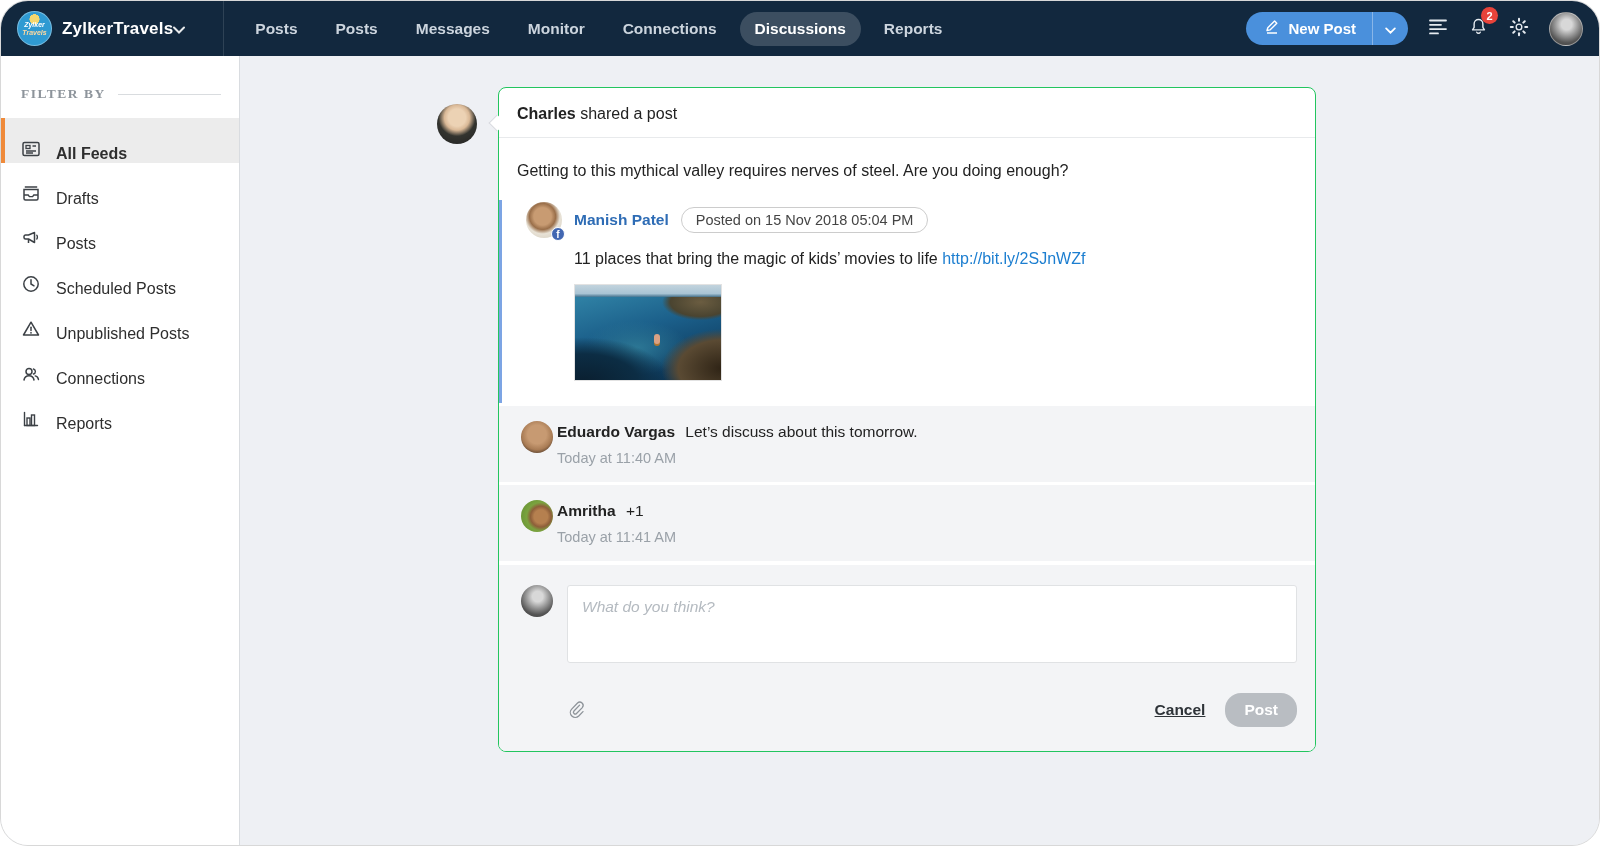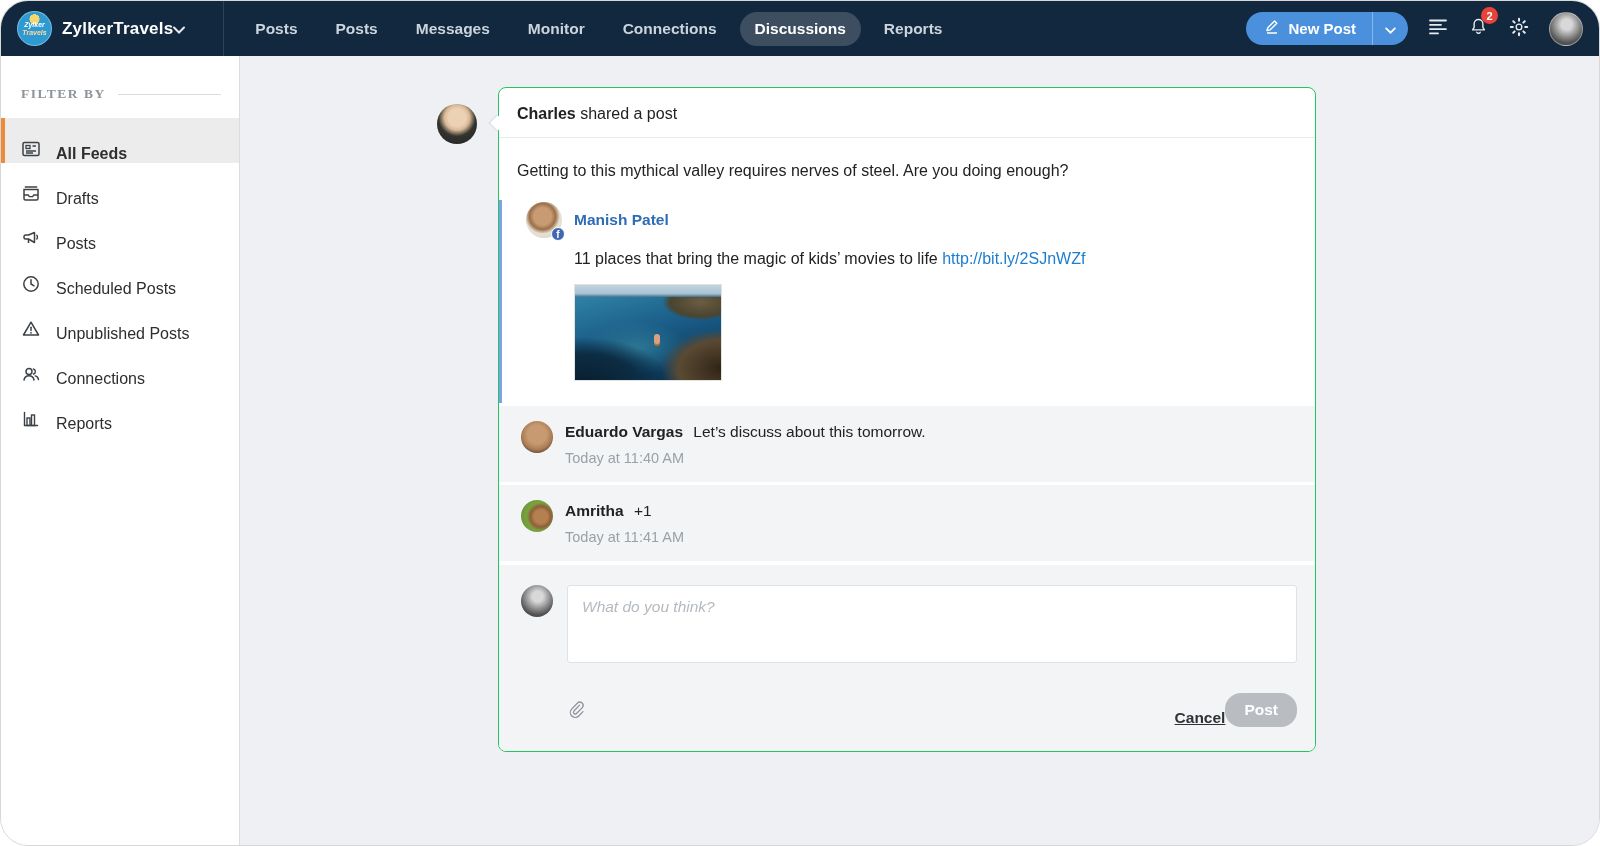--- a/index.html
+++ b/index.html
@@ -124,36 +124,36 @@
       radial-gradient(ellipse 85px 55px at 101% 88%, #2e2315 0%, #5a4a33 52%, rgba(0,0,0,0) 72%),
       radial-gradient(ellipse 120px 62px at 6% 102%, #0a1f30 0%, #0c2d44 45%, rgba(0,0,0,0) 72%),
       radial-gradient(ellipse 70px 36px at 42% 66%, #2c7795 0%, rgba(0,0,0,0) 75%),
       linear-gradient(165deg, #2e7fa3 12%, #1b5f8a 45%, #0f3f63 80%, #0a2c47 100%);
   }
   .shared-image::after {
     content:""; position:absolute; left:54%; top:52%; width:6px; height:10px; border-radius:3px;
     background:#d9a184; box-shadow:0 2px 0 #b2762f;
   }
 
-  .comment { background:#f3f4f6; padding:15px 20px 16px 22px; display:flex; gap:12px; margin-top:3px; }
+  .comment { background:#f3f4f6; padding:15px 20px 16px 22px; display:flex; gap:4px; margin-top:3px; }
   .comment:first-of-type { margin-top:0; }
   .comment-main { padding-top:2px; }
   .comment-line { font-size:15.5px; color:#222; }
   .comment-author { font-weight:bold; margin-right:6px; }
   .comment-time { font-size:14.5px; color:#9aa1a8; margin-top:9px; }
 
   .comment-composer { background:#f3f4f6; margin-top:4px; padding:20px 18px 24px 22px; }
   .cc-top { display:flex; gap:14px; }
   .comment-box {
     flex:1; height:78px; border:1px solid #e0e2e4; border-radius:3px; background:#fff; resize:none; outline:none;
     padding:12px 14px; font-size:15.5px; font-family:"Liberation Sans", sans-serif; color:#333;
   }
   .cc-actions { display:flex; align-items:center; margin-top:30px; padding-left:46px; }
   .clip { color:#8d9399; display:flex; cursor:pointer; }
-  .cc-right { margin-left:auto; display:flex; align-items:flex-end; }
+  .cc-right { margin-left:auto; display:flex; align-items:center; gap:20px; }
   .cancel-link { font-size:15.5px; color:#2e3338; text-decoration:underline; font-weight:bold; cursor:pointer; }
   .post-btn {
     background:#b9bdc2; color:#fff; border:none; border-radius:16px; padding:8px 19px;
     font-size:15.5px; font-weight:bold; font-family:"Liberation Sans", sans-serif; cursor:pointer;
   }
 </style>
 </head>
 <body>
 
 <div class="screen">
@@ -334,20 +334,21 @@
               <div class="post-body">
                 <div class="post-text">Getting to this mythical valley requires nerves of steel. Are you doing enough?</div>
 
                 <div class="shared-block">
                   <div class="shared-head">
                     <div class="fb-wrap">
                       <div class="avatar avatar-manish av36"></div>
                       <div class="fb-badge">f</div>
                     </div>
                     <span class="shared-author">Manish Patel</span>
+                    <span class="posted-pill">Posted on 15 Nov 2018 05:04 PM</span>
                   </div>
                   <div class="shared-text"><span>11 places that bring the magic of kids’ movies to life </span><a class="shared-link">http://bit.ly/2SJnWZf</a></div>
                   <div class="shared-image"></div>
                 </div>
               </div>
 
               <div class="comment">
                 <div class="avatar avatar-eduardo av32"></div>
                 <div class="comment-main">
                   <div class="comment-line">

